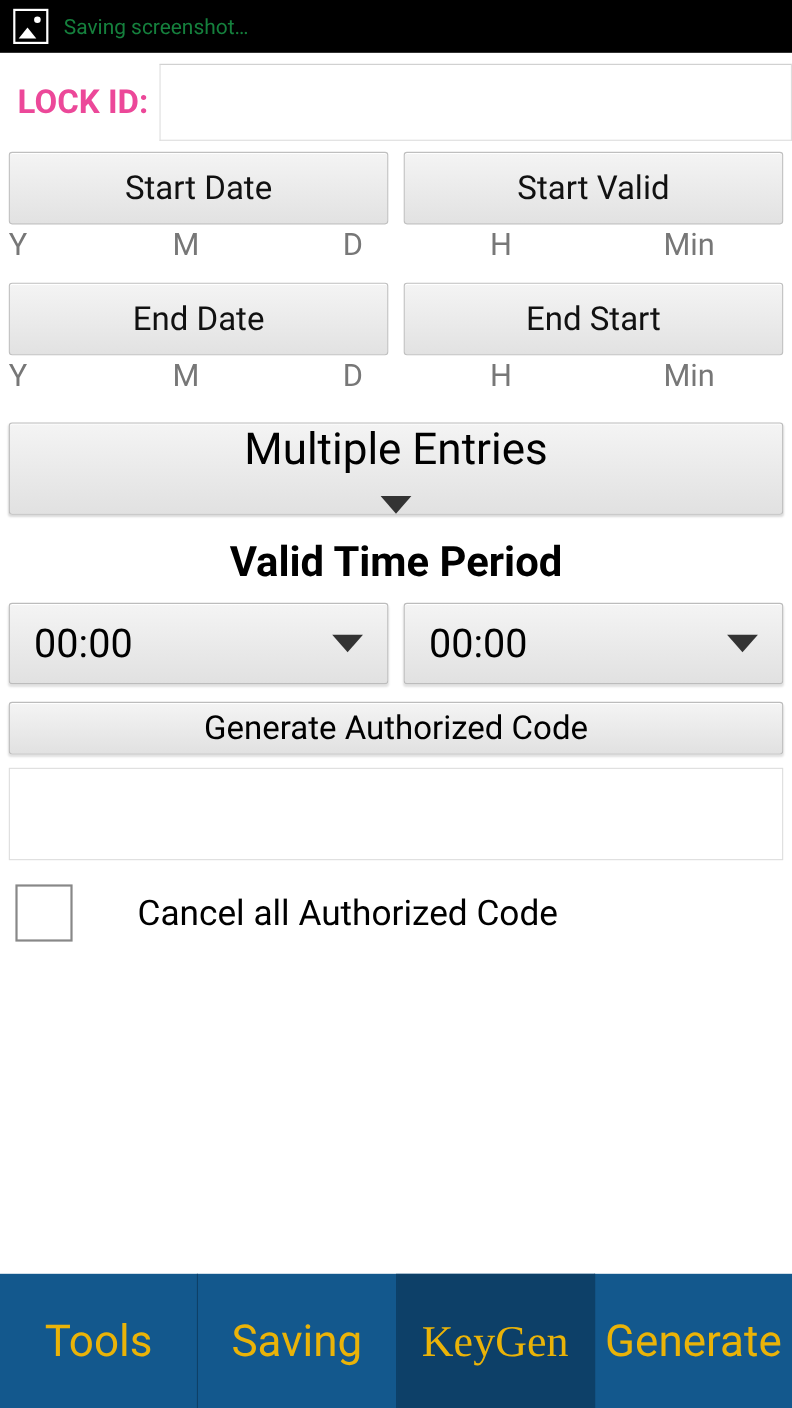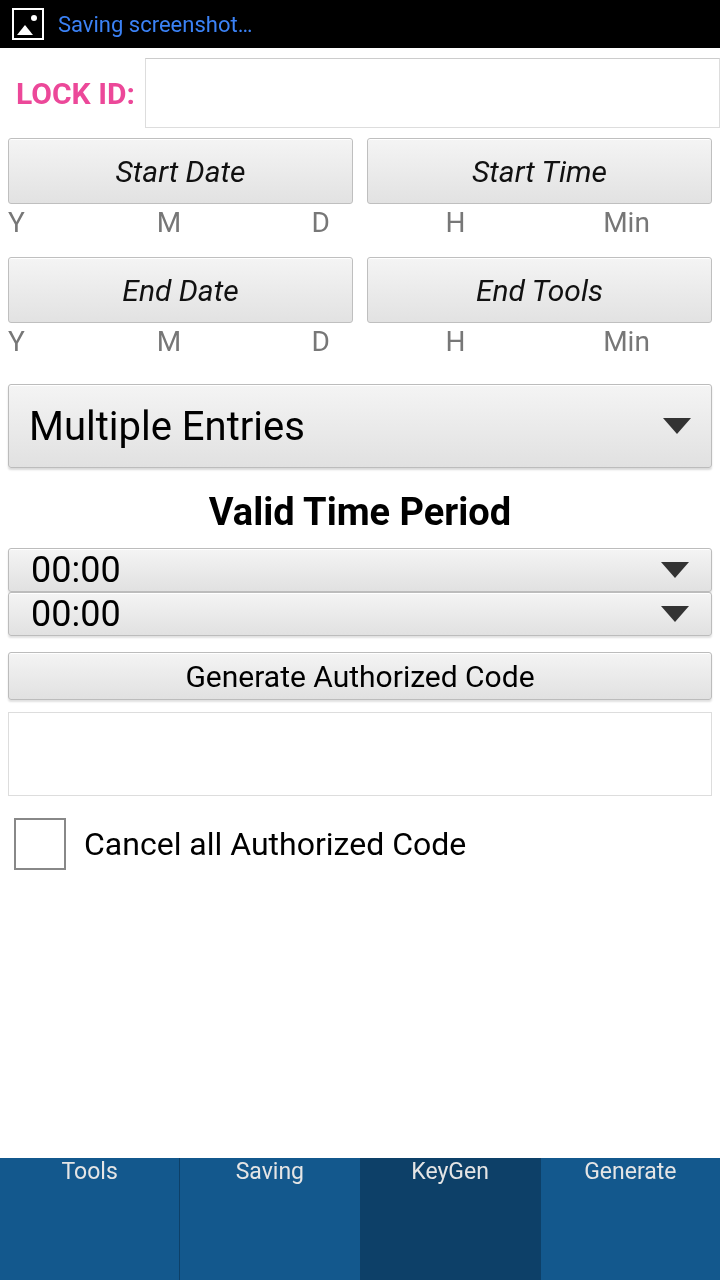--- a/index.html
+++ b/index.html
@@ -1,89 +1,89 @@
 <!DOCTYPE html>
 <html><head>
 <meta charset="utf-8">
 <style>
   * { box-sizing: border-box; margin: 0; padding: 0; }
   html, body { width: 720px; height: 1280px; font-family: Roboto, Arial, sans-serif; background: #fff; overflow: hidden; }
-  .statusbar { background: #000; color: #3b82f6; height: 48px; display: flex; align-items: center; padding: 0 12px; font-size: 22px; }
+  .statusbar { background: #000; color: #15803d; height: 48px; display: flex; align-items: center; padding: 0 12px; font-size: 19px; }
   .statusbar .ico { width: 32px; height: 32px; border: 2px solid #fff; margin-right: 14px; display: flex; align-items: flex-end; justify-content: flex-start; position: relative; }
   .statusbar .ico::before { content:""; position:absolute; left:3px; bottom:3px; width:0; height:0; border-left:8px solid transparent; border-right:8px solid transparent; border-bottom:10px solid #fff; }
   .statusbar .ico::after { content:""; position:absolute; right:5px; top:5px; width:6px; height:6px; background:#fff; border-radius:50%; }
   .content { padding: 0; }
   .row-lock { display:flex; align-items:center; padding: 10px 0 10px 16px; }
   .lock-label { font-size: 30px; font-weight: 700; color:#ec4899; margin-right: 10px; }
   .lock-input { flex:1; height:70px; border:1px solid #ddd; border-top:1px solid #ccc; font-size:28px; padding:0 10px; }
-  .twocol { display:flex; gap:14px; padding: 0 8px; font-style: italic; }
+  .twocol { display:flex; gap:14px; padding: 0 8px; }
   .btn { flex:1; height:66px; background: linear-gradient(#f4f4f4,#e2e2e2); border:1px solid #bfbfbf; border-radius:3px; font-size:30px; color:#111; display:flex; align-items:center; justify-content:center; box-shadow: inset 0 1px 0 #fff; }
   .sublabels { display:flex; padding: 2px 8px 18px 8px; }
   .sublabels .half { flex:1; display:flex; }
   .sublabels span { font-size:28px; color:#777; }
   .half.three span { flex:1; text-align:left; }
   .half.three span:nth-child(2){ text-align:center; }
   .half.three span:nth-child(3){ text-align:right; padding-right:20px;}
   .half.two { padding-left:20px; }
   .half.two span { flex:1; text-align:center; }
-  .dropdown-full { margin: 8px 8px 0 8px; height:84px; background: linear-gradient(#f4f4f4,#e1e1e1); border:1px solid #bcbcbc; border-radius:3px; display:flex; align-items:center; justify-content:space-between; padding: 0 20px; font-size:40px; font-weight:400; box-shadow: inset 0 1px 0 #fff, 0 2px 2px rgba(0,0,0,.15); }
+  .dropdown-full { margin: 8px 8px 0 8px; height:84px; background: linear-gradient(#f4f4f4,#e1e1e1); border:1px solid #bcbcbc; border-radius:3px; display:flex; align-items:center; justify-content:space-between; padding: 0 6px; font-size:40px; font-weight:400; box-shadow: inset 0 1px 0 #fff, 0 2px 2px rgba(0,0,0,.15); flex-direction: column; }
   .caret { width:0; height:0; border-left:14px solid transparent; border-right:14px solid transparent; border-top:16px solid #333; }
   .section-title { text-align:center; font-size:38px; font-weight:700; margin-top:22px; }
-  .twocol-dd { display:flex; padding: 14px 8px 0 8px; flex-direction: column; }
+  .twocol-dd { display:flex; gap:14px; padding: 14px 8px 0 8px; }
   .dd-half { flex:1; height:74px; background: linear-gradient(#f4f4f4,#e1e1e1); border:1px solid #bcbcbc; border-radius:3px; display:flex; align-items:center; justify-content:space-between; padding:0 22px; font-size:36px; box-shadow: inset 0 1px 0 #fff, 0 2px 2px rgba(0,0,0,.12); }
   .gen-btn { margin:16px 8px 0 8px; height:48px; background: linear-gradient(#f4f4f4,#e1e1e1); border:1px solid #bcbcbc; border-radius:3px; display:flex; align-items:center; justify-content:center; font-size:30px; box-shadow: inset 0 1px 0 #fff, 0 2px 2px rgba(0,0,0,.12); }
   .output { margin:12px 8px 0 8px; height:84px; border:1px solid #ddd; }
-  .check-row { display:flex; align-items:center; padding: 22px 8px 0 14px; }
+  .check-row { display:flex; align-items:center; padding: 22px 8px 0 14px; gap: 41px; }
   .checkbox { width:52px; height:52px; border:2px solid #888; margin-right:18px; background:#fff; }
   .check-label { font-size:32px; }
   .bottom-nav { position:absolute; bottom:0; left:0; width:720px; height:122px; display:flex; background:#13588d; }
-  .bottom-nav .tab { flex:1; display:flex; align-items:flex-start; justify-content:center; font-size:23px; color:#e5e5e5; border-right:1px solid #0d4068; }
+  .bottom-nav .tab { flex:1; display:flex; align-items:center; justify-content:center; font-size:40px; color:#eab308; border-right:1px solid #0d4068; }
   .bottom-nav .tab:last-child { border-right:none; }
-  .bottom-nav .tab.active { background:#0d4068; }
+  .bottom-nav .tab.active { background:#0d4068;font-family:Liberation Serif, serif; }
 </style>
 </head>
 <body>
 
 <div class="statusbar">
   <div class="ico"></div>
   <span>Saving screenshot…</span>
 </div>
 
 <div class="content">
   <div class="row-lock">
     <span class="lock-label">LOCK ID:</span>
     <input class="lock-input" value="" style="">
   </div>
 
   <div class="twocol">
     <div class="btn">
         <span>Start Date</span>
       </div>
     <div class="btn">
-        <span>Start Time</span>
+        <span>Start Valid</span>
       </div>
   </div>
   <div class="sublabels">
     <div class="half three">
       <span>Y</span>
       <span>M</span>
       <span>D</span>
     </div>
     <div class="half two">
       <span>H</span>
       <span>Min</span>
     </div>
   </div>
 
   <div class="twocol">
     <div class="btn">
         <span>End Date</span>
       </div>
     <div class="btn">
-        <span>End Tools</span>
+        <span>End Start</span>
       </div>
   </div>
   <div class="sublabels">
     <div class="half three">
       <span>Y</span>
       <span>M</span>
       <span>D</span>
     </div>
     <div class="half two">
       <span>H</span>

